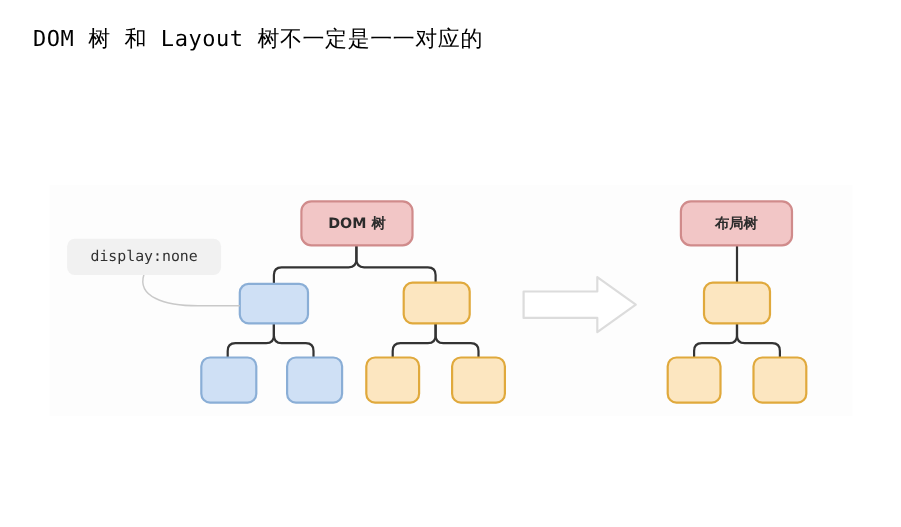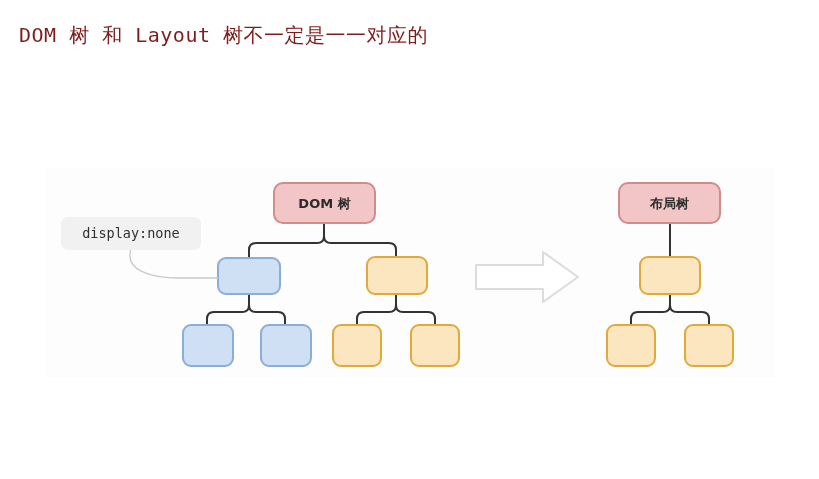--- a/index.html
+++ b/index.html
@@ -16,26 +16,26 @@
   }
   #slide {
     position: absolute;
     left: 0; top: 0;
     width: 819px;
     height: 479px;
     background: #ffffff;
   }
   #slide-title {
     position: absolute;
-    left: 19px;
+    left: 30px;
     top: 22px;
     font-family: "DejaVu Sans Mono", "Liberation Mono", monospace;
     font-size: 20px;
     letter-spacing: 0.5px;
-    color: #7f1d1d;
+    color: #000000;
     white-space: nowrap;
   }
   #diagram-panel {
     position: absolute;
     left: 45px;
     top: 168px;
     width: 730px;
     height: 210px;
     background: #fdfdfd;
   }

